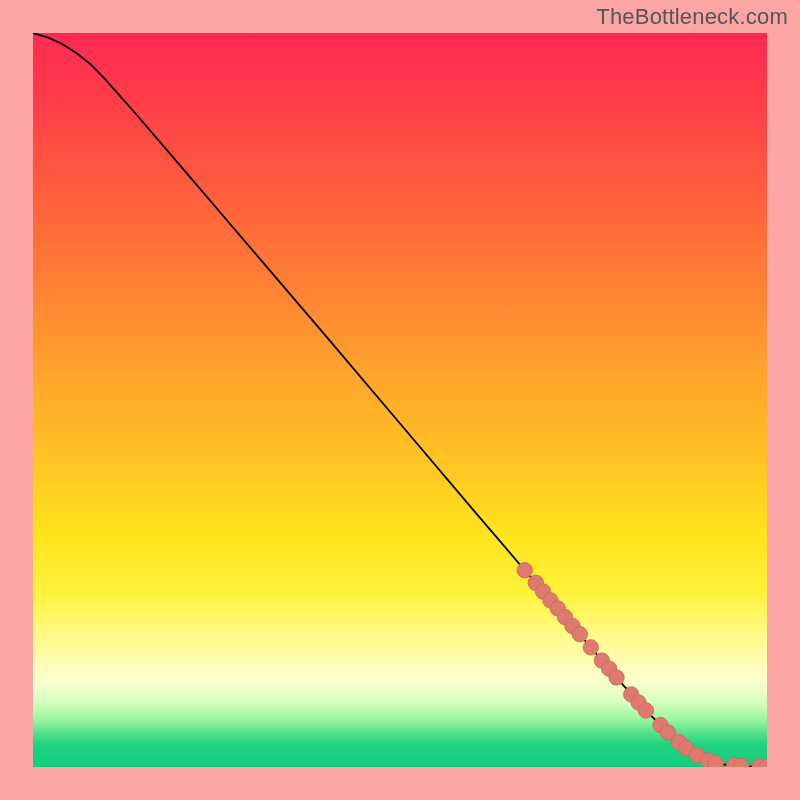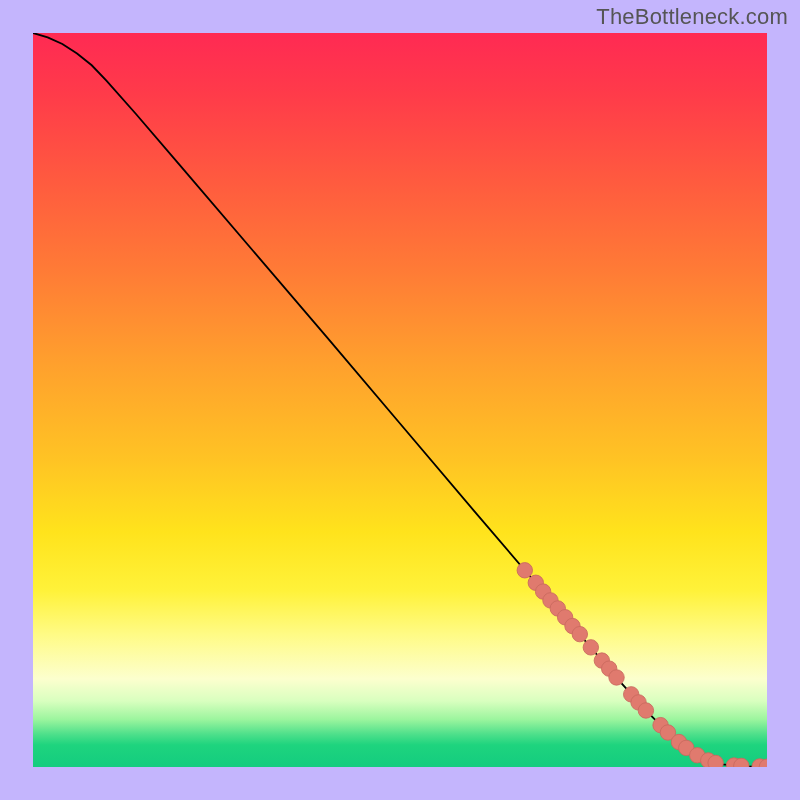--- a/index.html
+++ b/index.html
@@ -8,21 +8,21 @@
     width: 800px;
     height: 800px;
     background: #000;
     font-family: Arial, Helvetica, sans-serif;
     overflow: hidden;
   }
   .frame {
     position: relative;
     width: 800px;
     height: 800px;
-    background: #c4b5fd;
+    background: #fca5a5;
   }
   .watermark {
     position: absolute;
     top: 4px;
     right: 12px;
     color: #555;
     font-size: 22px;
     letter-spacing: 0.2px;
     user-select: none;
   }

